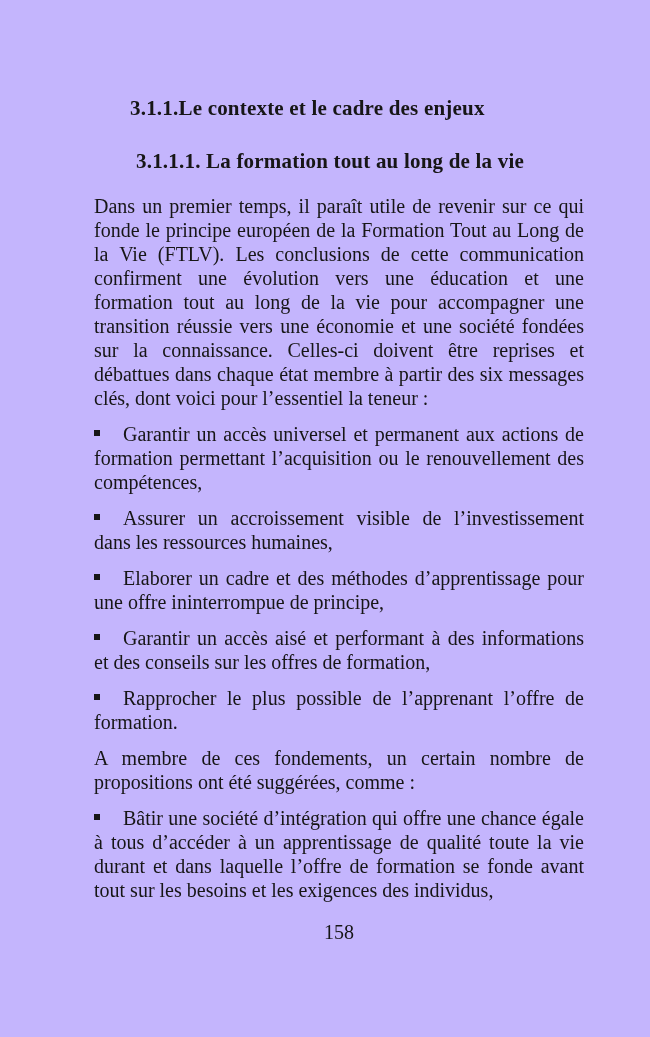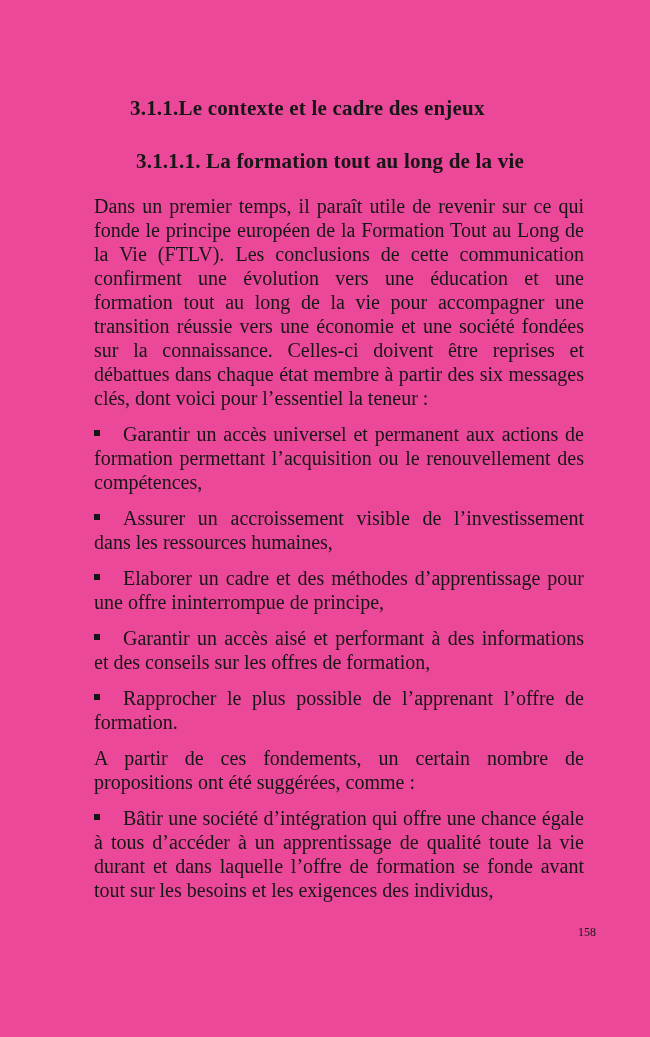--- a/index.html
+++ b/index.html
@@ -5,21 +5,21 @@
   html, body {
     margin: 0;
     padding: 0;
     background: #e9e9e9;
   }
   .page {
     position: relative;
     width: 650px;
     height: 1037px;
     margin: 0 auto;
-    background: #ec4899;
+    background: #c4b5fd;
     color: #171616;
     font-family: "Liberation Serif", "DejaVu Serif", serif;
     overflow: hidden;
   }
   .text-block {
     position: absolute;
     left: 82px;
     top: 0;
     width: 514px;
   }
@@ -53,22 +53,22 @@
     height: 6px;
     background: #171616;
     margin-right: 23px;
     vertical-align: 5px;
   }
   .page-number {
     position: absolute;
     left: 82px;
     top: 922px;
     width: 514px;
-    text-align: right;
-    font-size: 12px;
+    text-align: center;
+    font-size: 20px;
     line-height: 20px;
   }
 </style>
 </head>
 <body>
 
 <div class="page">
   <div class="text-block">
 
     <h2 class="h-section">3.1.1.Le contexte et le cadre des enjeux</h2>
@@ -83,21 +83,21 @@
 
       <p class="para"><span class="sq"></span><span>Assurer un accroissement visible de l’investissement dans les ressources humaines,</span></p>
 
       <p class="para"><span class="sq"></span><span>Elaborer un cadre et des méthodes d’apprentissage pour une offre ininterrompue de principe,</span></p>
 
 
       <p class="para"><span class="sq"></span><span>Garantir un accès aisé et performant à des informations et des conseils sur les offres de formation,</span></p>
 
       <p class="para"><span class="sq"></span><span>Rapprocher le plus possible de l’apprenant l’offre de formation.</span></p>
 
-      <p class="para">A partir de ces fondements, un certain nombre de propositions ont été suggérées, comme :</p>
+      <p class="para">A membre de ces fondements, un certain nombre de propositions ont été suggérées, comme :</p>
 
       <p class="para"><span class="sq"></span><span>Bâtir une société d’intégration qui offre une chance égale à tous d’accéder à un apprentissage de qualité toute la vie durant et dans laquelle l’offre de formation se fonde avant tout sur les besoins et les exigences des individus,</span></p>
 
     </div>
   </div>
 
   <div class="page-number">158</div>
 </div>
 
 </body></html>

